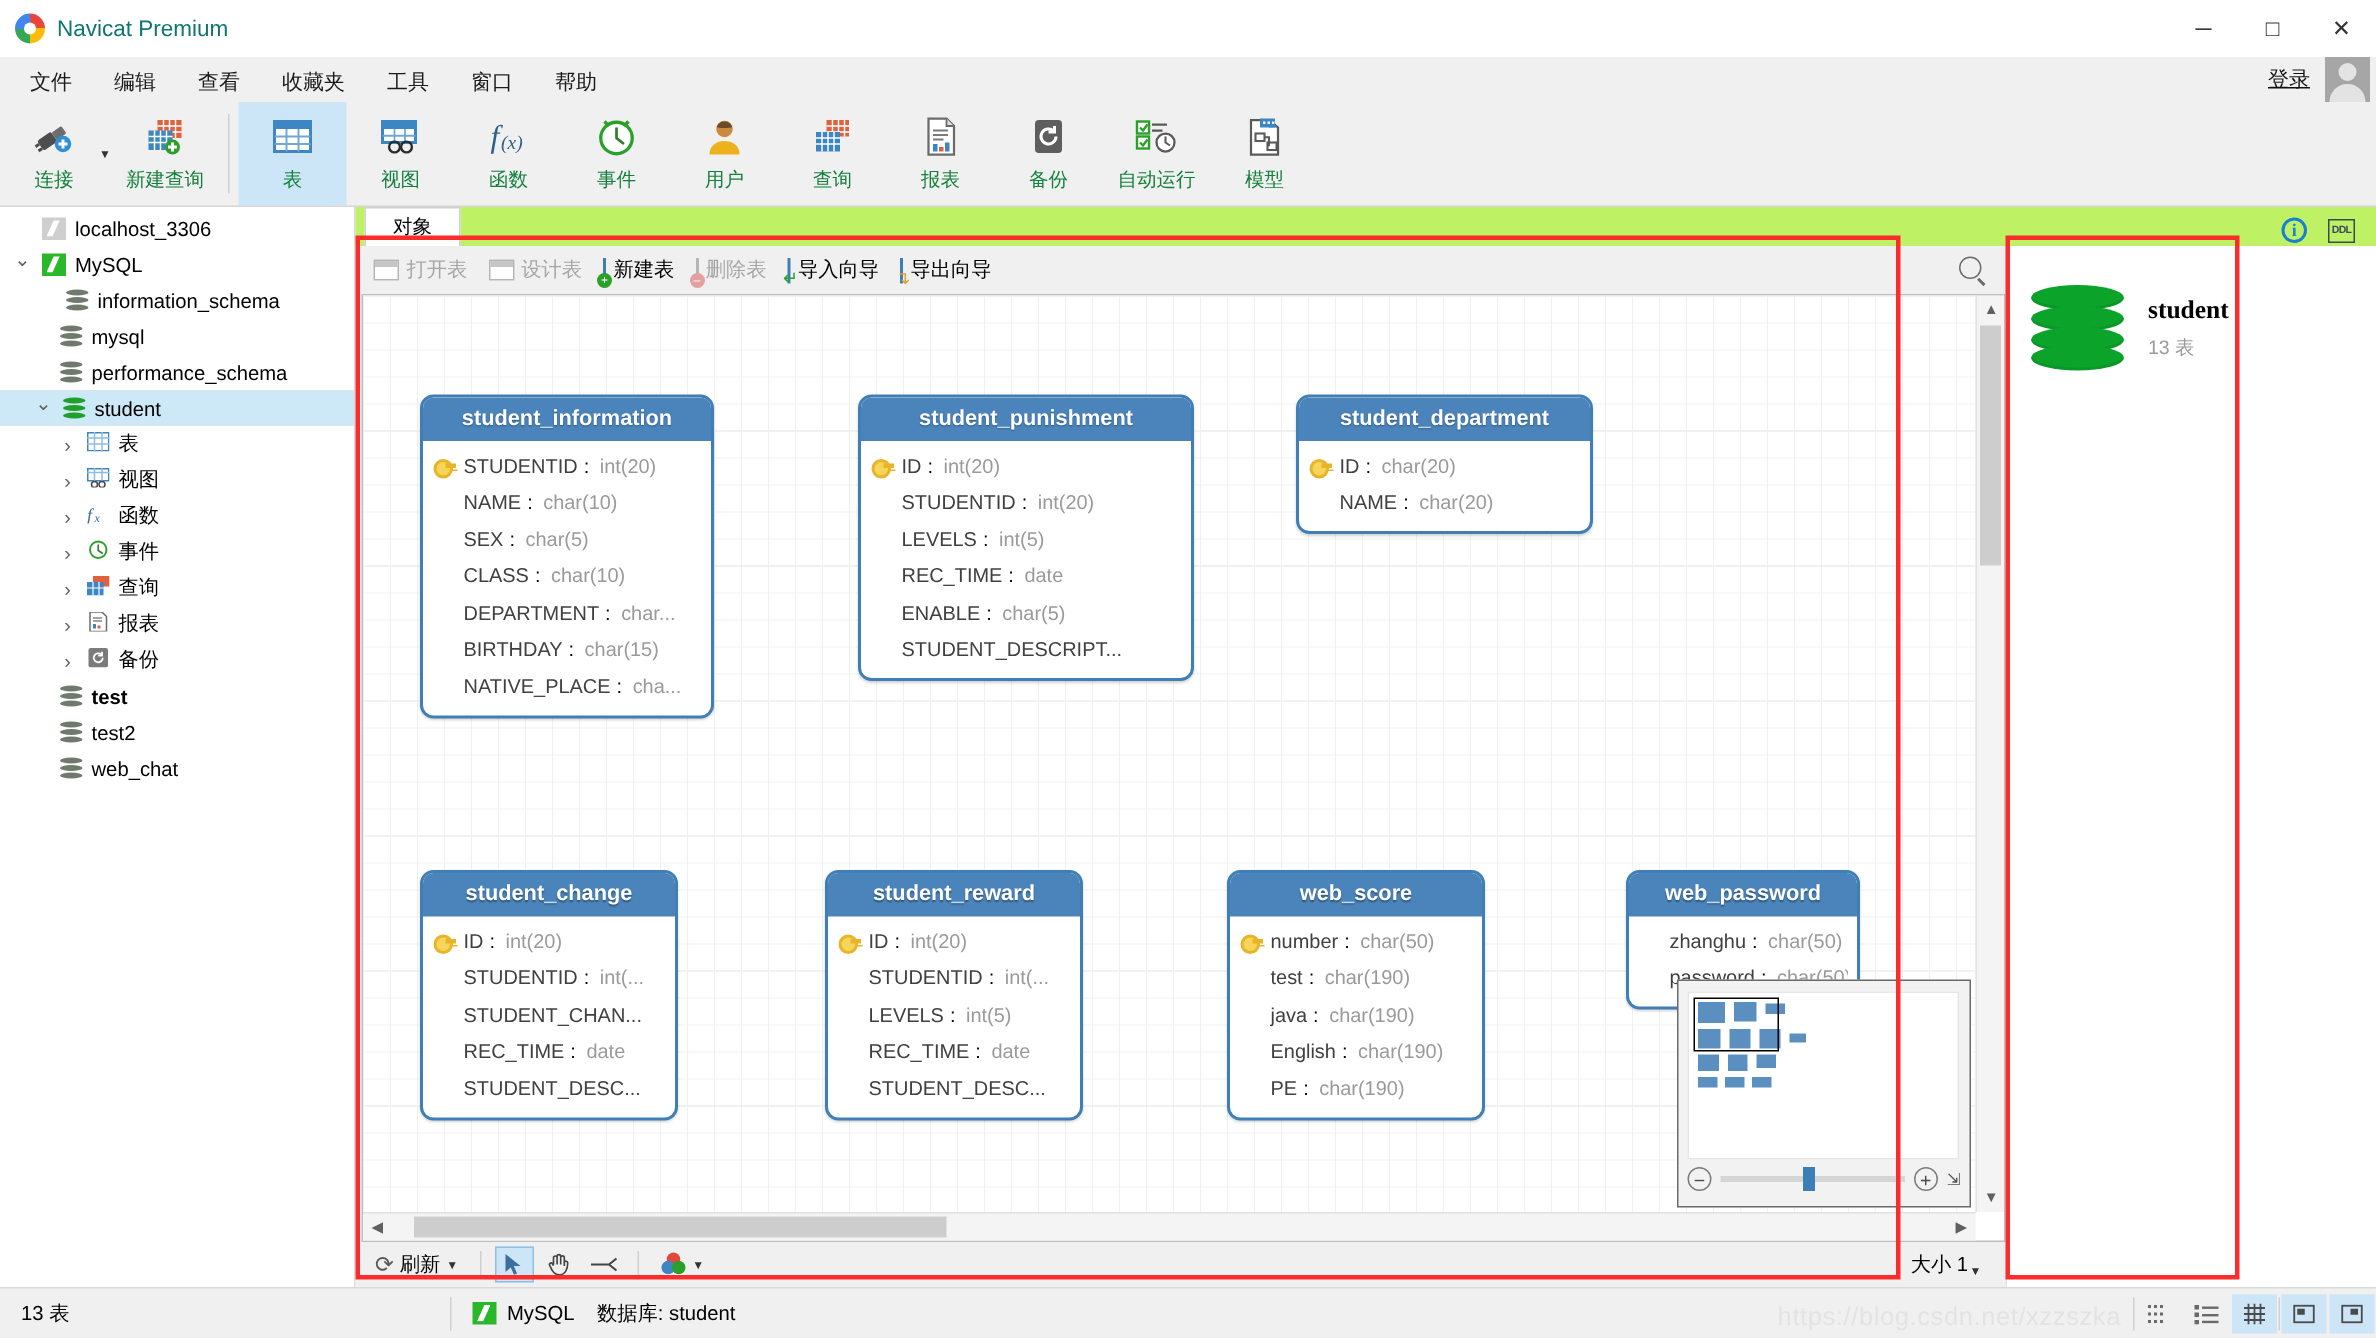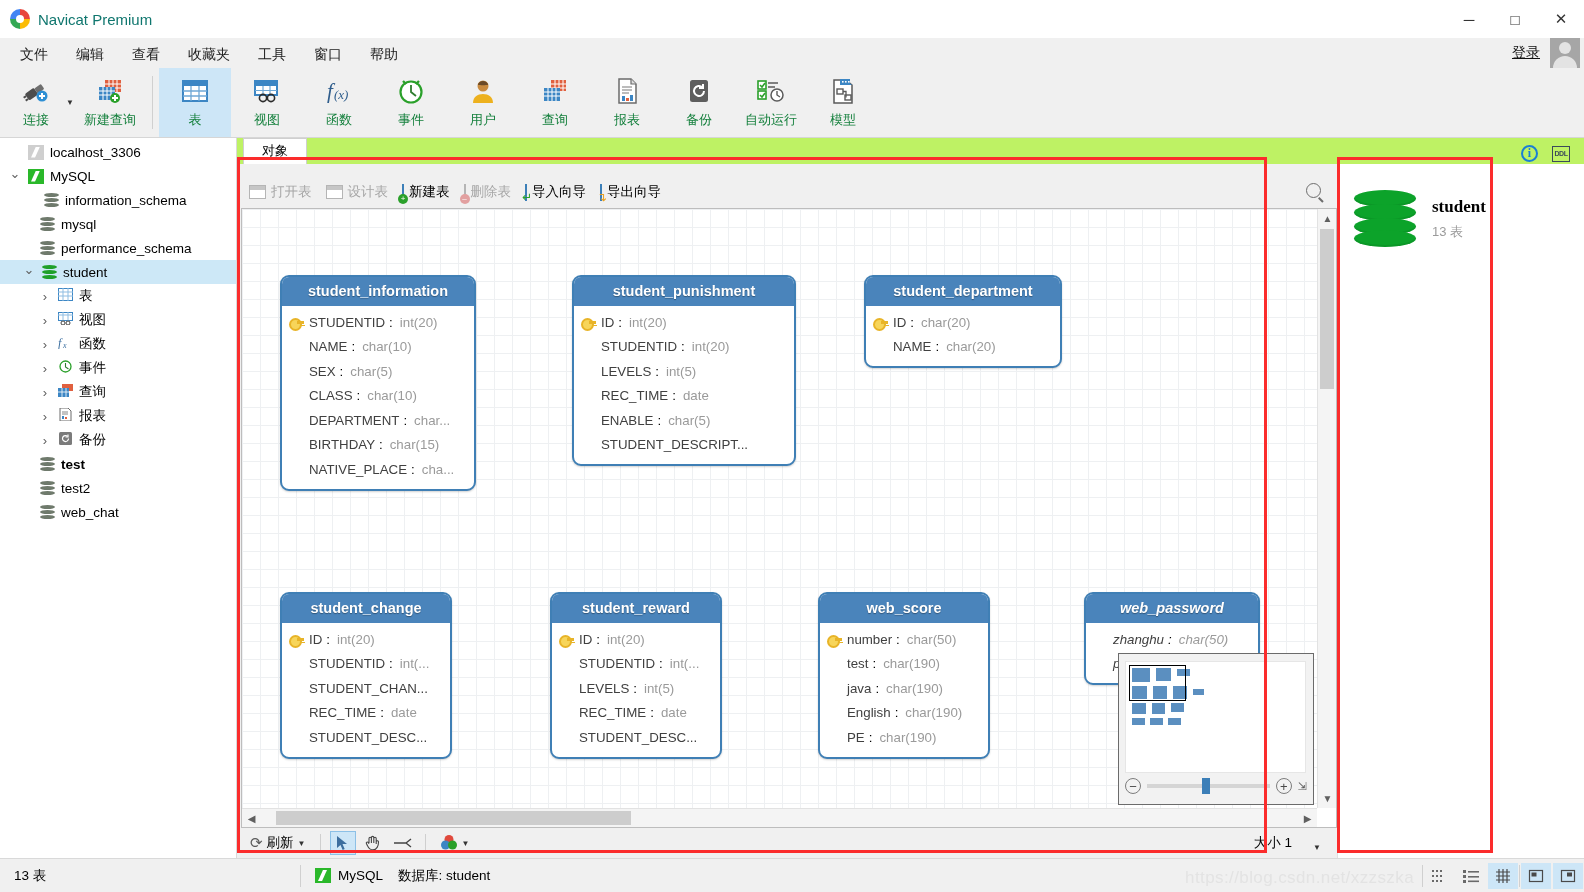--- a/index.html
+++ b/index.html
@@ -66,21 +66,21 @@
   .content { flex:1 1 auto; display:flex; flex-direction:column; min-width:0; background:#f0f0f0;}
   .tabstrip { height:26px; background:#bef264; display:flex; align-items:flex-end; padding-left:6px; flex:0 0 auto;text-align:right;}
   .tab { background:#fff; border:1px solid #cfcfcf; border-bottom:none; padding:3px 18px 4px; font-size:13px;}
   .tabstrip-right { margin-left:auto; display:flex; align-items:center; gap:14px; padding-right:14px; padding-bottom:2px;}
   .icn-info { width:17px;height:17px;border:2px solid #1a7fd4;border-radius:50%;color:#1a7fd4;font-size:12px;
       display:flex;align-items:center;justify-content:center;font-family:"Liberation Serif",serif;font-weight:bold;}
   .icn-ddl { width:18px;height:16px;border:1.5px solid #3b4a5a; font-size:7px; display:flex;align-items:center;justify-content:center;
       letter-spacing:-0.5px; color:#3b4a5a; font-weight:bold;}
 
   .below { flex:1 1 auto; display:flex; min-height:0; }
-  .editor { flex:1 1 auto; display:flex; flex-direction:column; min-width:0; background:#f0f0f0;margin-top:12px; }
+  .editor { flex:1 1 auto; display:flex; flex-direction:column; min-width:0; background:#f0f0f0; }
 
   .objbar { height:32px; background:#f0f0f0; display:flex; align-items:center; gap:2px; padding:0 6px; flex:0 0 auto;}
   .objbtn { display:flex; align-items:center; gap:5px; padding:3px 6px; font-size:13.5px; white-space:nowrap;}
   .objbtn.disabled { color:#a6a6a6; }
   .objbar-right { margin-left:auto; padding-right:10px; }
   .magn { width:15px;height:15px;border:1.6px solid #6d6d6d;border-radius:50%;position:relative;display:inline-block;}
   .magn:after{content:"";position:absolute;right:-4px;bottom:-4px;width:6px;height:1.6px;background:#6d6d6d;transform:rotate(45deg);}
   .mini-tbl { width:17px;height:14px;border:1.5px solid #3c7fb8;background:#fff;position:relative;flex:0 0 auto;}
   .mini-tbl.g { border-color:#b5b5b5; }
   .mini-tbl:before{content:"";position:absolute;left:0;right:0;top:0;height:4px;background:#3c7fb8;}
@@ -133,21 +133,21 @@
   .mm-knob { position:absolute; left:45%; top:-6px; width:8px; height:16px; background:#3c7fb8; }
   .mm-resize { font-size:11px; color:#555; transform:rotate(0deg);}
 
   
   .edbar { height:30px; background:#f0f0f0; display:flex; align-items:center; gap:4px; padding:0 8px; flex:0 0 auto;}
   .edbtn { display:flex; align-items:center; gap:4px; padding:2px 5px; font-size:13.5px;}
   .edtool { width:26px;height:24px;display:flex;align-items:center;justify-content:center;}
   .edtool.sel { background:#cde6f7; border:1px solid #8cc0e6;}
   .vsep { width:1px;height:18px;background:#cfcfcf;margin:0 5px;}
   .caret { font-size:8px; color:#333; }
-  .edbar-right { margin-left:auto; display:flex; align-items:flex-end; gap:21px; padding-right:8px; font-size:13.5px;}
+  .edbar-right { margin-left:auto; display:flex; align-items:flex-end; gap:1px; padding-right:8px; font-size:13.5px;}
 
   
   .infopanel { width:247px; background:#fff; border-left:1px solid #e0e0e0; flex:0 0 auto; padding:26px 0 0 16px; }
   .infohead { display:flex; align-items:center; gap:16px; }
   .bigdb { width:62px; height:58px; position:relative; flex:0 0 auto;}
   .bigdb span { position:absolute; left:0; right:0; height:17px; border-radius:50%/8.5px; background:#0ca32a;
       box-shadow:inset 0 -2px 0 rgba(0,0,0,.07); }
   .info-name { font-size:17px; font-weight:bold; font-family:"Liberation Serif", serif; }
   .info-sub { font-size:13px; color:#9b9b9b; margin-top:6px; }
 
@@ -791,21 +791,21 @@
                       <span class="ftype">char(190)</span>
                     </div>
                     <div class="fld">
                       <span class="kw"></span>
                       <span class="fname">PE</span>
                       <span style="margin-right: 3px;">:</span>
                       <span class="ftype">char(190)</span>
                     </div>
                   </div>
                 </div>
-                <div class="ertbl" style="left: 842px; top: 383px; width: 176px; font-style: italic;">
+                <div class="ertbl" style="left: 842px; top: 383px; width: 156px;">
                   <div class="hd">web_password</div>
                   <div class="body">
                     <div class="fld">
                       <span class="kw"></span>
                       <span class="fname">zhanghu</span>
                       <span style="margin-right: 3px;">:</span>
                       <span class="ftype">char(50)</span>
                     </div>
                     <div class="fld">
                       <span class="kw"></span>

